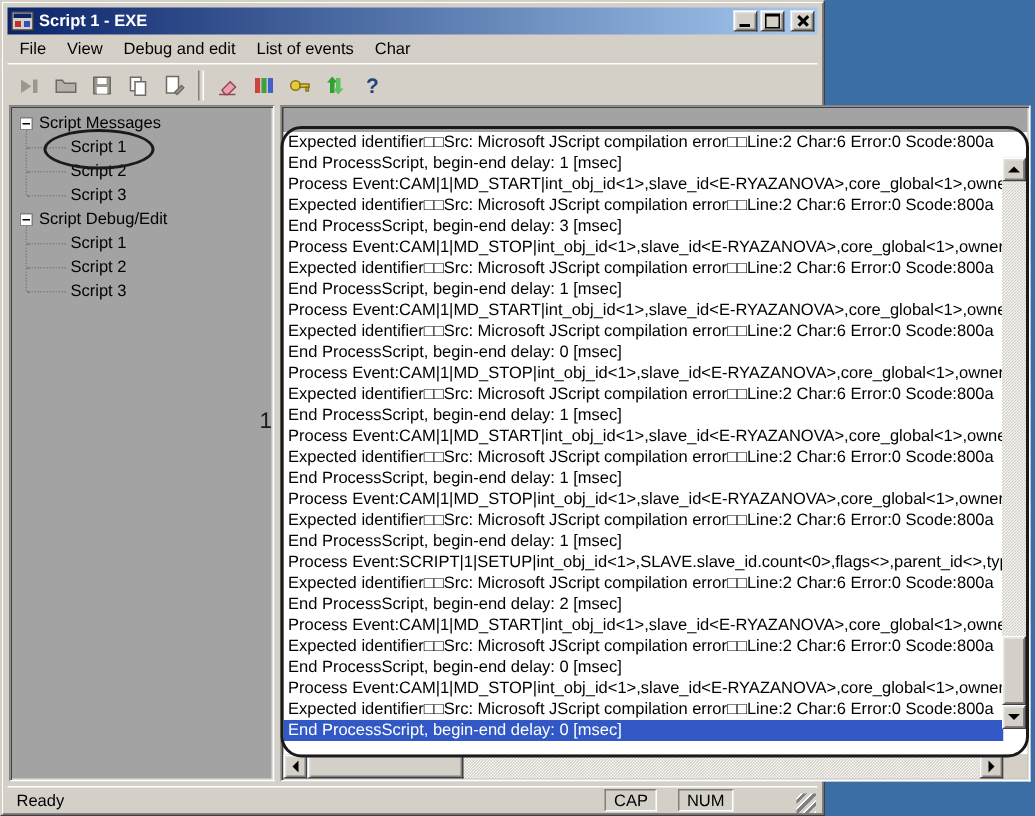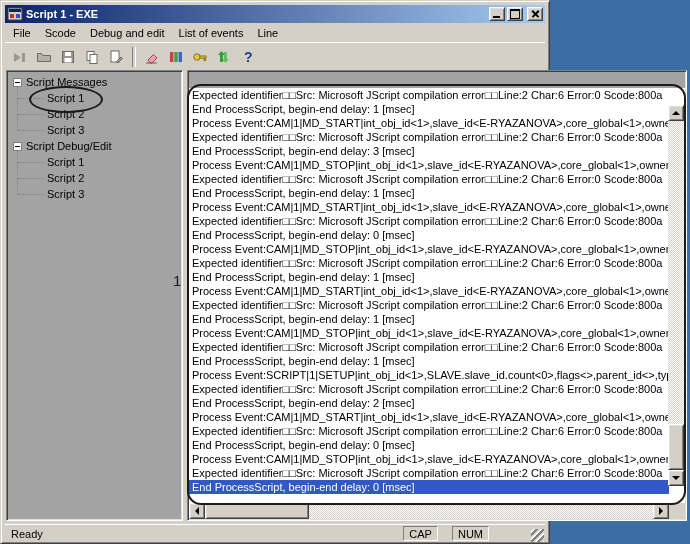--- a/index.html
+++ b/index.html
@@ -165,27 +165,27 @@
       <button class="wbtn close">
           <span class="glyph-close"></span>
         </button>
     </span>
   </div>
 
   <div class="menubar">
 
       <span class="menu-item">File</span>
 
-      <span class="menu-item">Scode</span>
+      <span class="menu-item">View</span>
 
       <span class="menu-item">Debug and edit</span>
 
       <span class="menu-item">List of events</span>
 
-      <span class="menu-item">Line</span>
+      <span class="menu-item">Char</span>
     </div>
 
   <div class="toolbar">
     <button class="tbtn">
       <svg width="16" height="16" viewBox="0 0 16 16">
         <polygon points="2,4 9,8.5 2,13" fill="#9c9890"></polygon>
           <rect x="10" y="4" width="3" height="9" fill="#9c9890"></rect>
       </svg>
     </button>
     <button class="tbtn">

